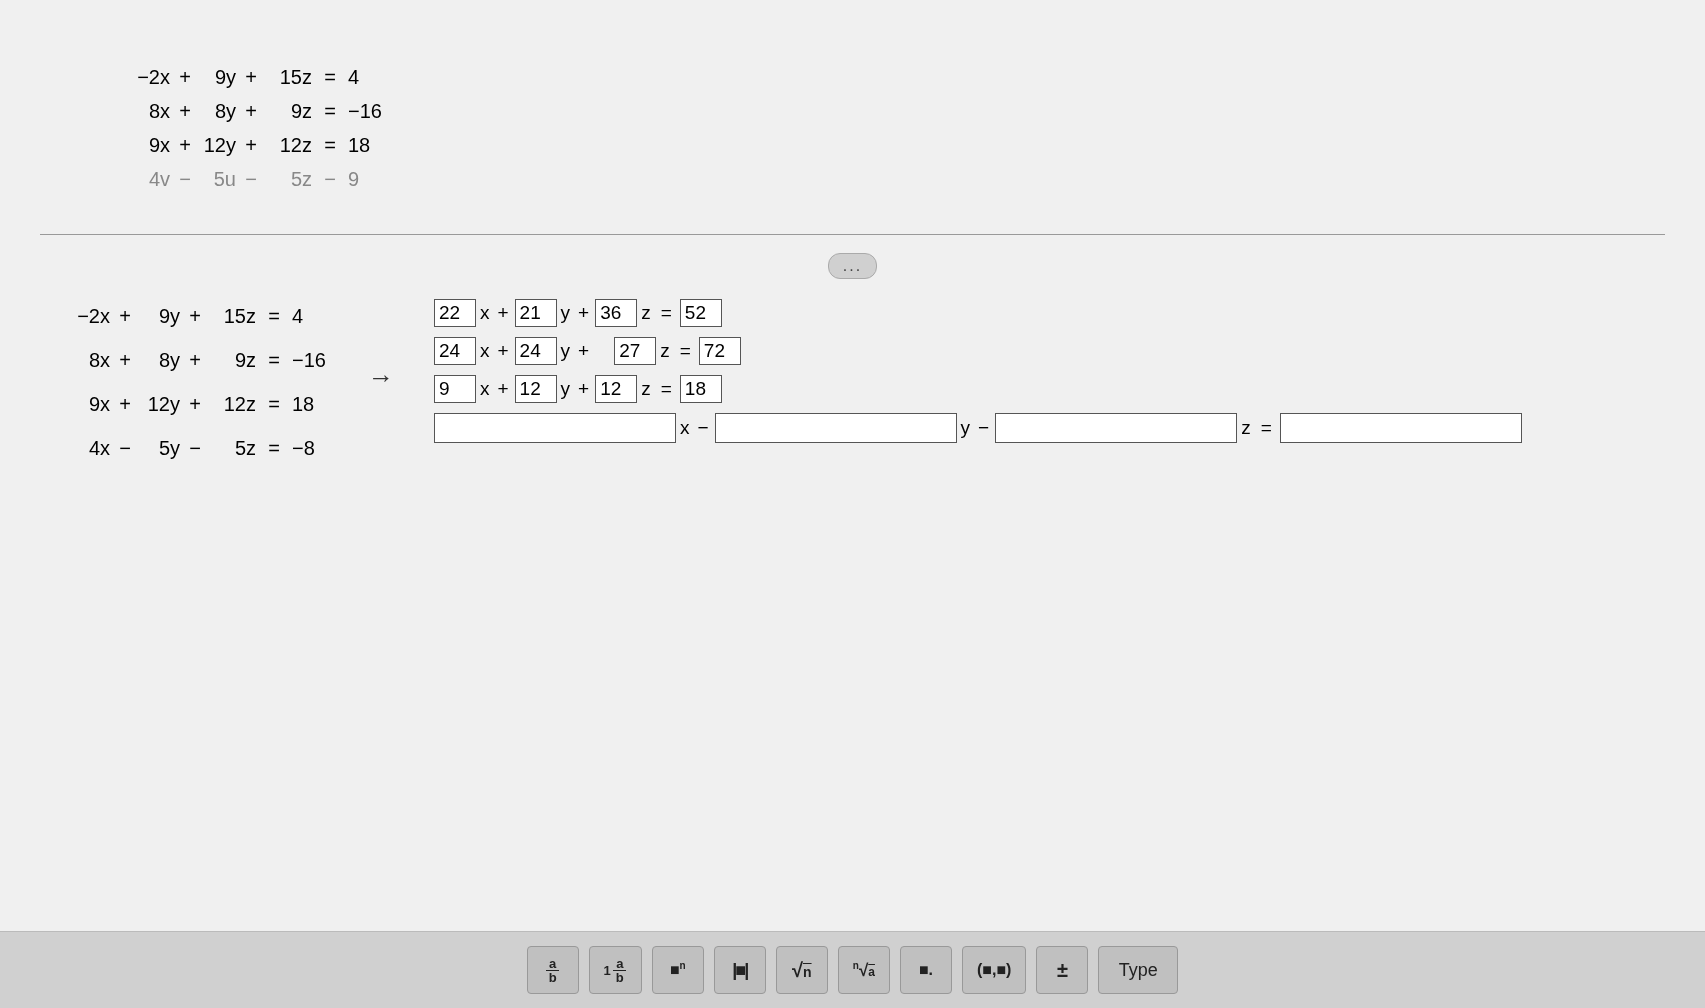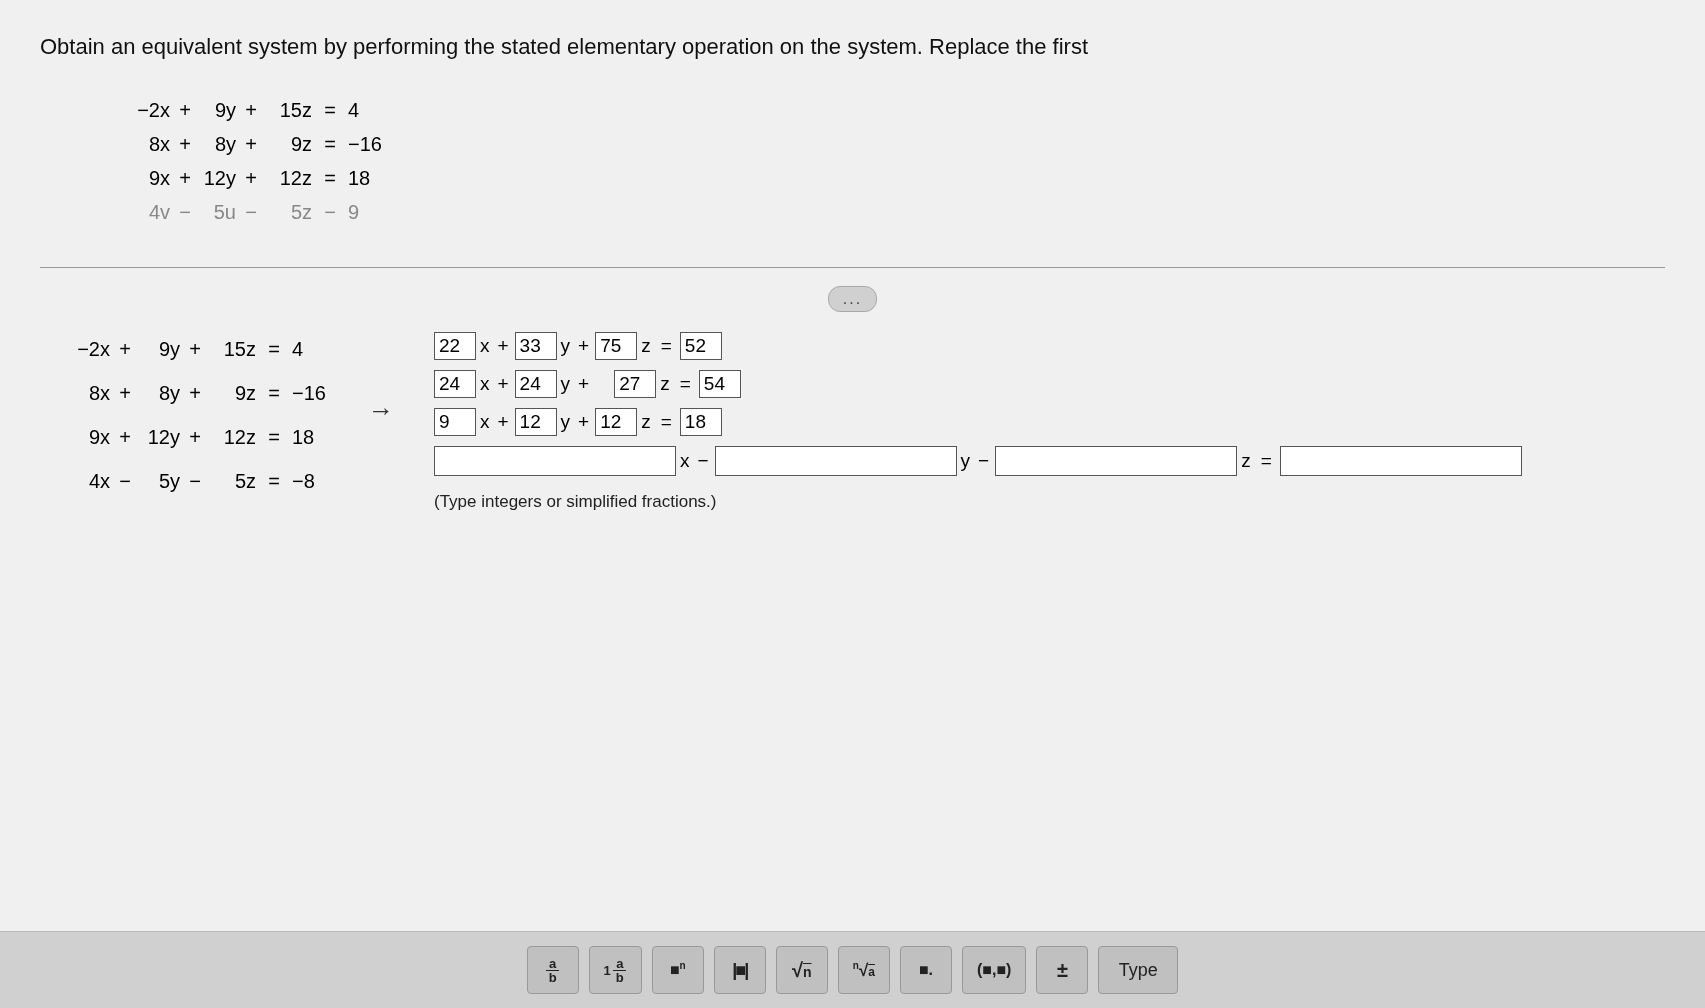--- a/index.html
+++ b/index.html
@@ -166,21 +166,20 @@
       white-space: nowrap;
     }
     .t { display: inline-block; }
   </style>
 </head>
 <body>
 
 <div class="main-content">
 
   <div class="problem-text">
-    <div>Obtain an equivalent system by performing the stated elementary operation on the system. Replace the first</div>
   </div>
 
   <div class="system-original">
     <div class="orig-eq">
       <span class="t" style="min-width:50px; text-align:right;">−2x</span>
       <span class="t" style="min-width:30px; text-align:center;">+</span>
       <span class="t" style="min-width:36px; text-align:right;">9y</span>
       <span class="t" style="min-width:30px; text-align:center;">+</span>
       <span class="t" style="min-width:46px; text-align:right;">15z</span>
       <span class="t" style="min-width:36px; text-align:center;">=</span>
@@ -265,40 +264,40 @@
     <div class="arrow-col">
       <span>→</span>
     </div>
 
     <div class="right-system">
 
       <div class="eq-row">
         <span class="input-box" style="min-width:42px;">22</span>
         <span style="margin:0 2px;">x</span>
         <span style="margin:0 4px;">+</span>
-        <span class="input-box" style="min-width:42px;">33</span>
+        <span class="input-box" style="min-width:42px;">21</span>
         <span style="margin:0 2px;">y</span>
         <span style="margin:0 4px;">+</span>
-        <span class="input-box" style="min-width:42px;">75</span>
+        <span class="input-box" style="min-width:42px;">36</span>
         <span style="margin:0 2px;">z</span>
         <span style="margin:0 6px;">=</span>
         <span class="input-box" style="min-width:42px;">52</span>
       </div>
 
       <div class="eq-row">
         <span class="input-box" style="min-width:42px;">24</span>
         <span style="margin:0 2px;">x</span>
         <span style="margin:0 4px;">+</span>
         <span class="input-box" style="min-width:42px;">24</span>
         <span style="margin:0 2px;">y</span>
         <span style="margin:0 4px;">+</span>
         <span class="input-box" style="min-width:42px;margin-left:19px;">27</span>
         <span style="margin:0 2px;">z</span>
         <span style="margin:0 6px;">=</span>
-        <span class="input-box" style="min-width:42px;">54</span>
+        <span class="input-box" style="min-width:42px;">72</span>
       </div>
 
       <div class="eq-row">
         <span class="input-box" style="min-width:42px;">9</span>
         <span style="margin:0 2px;">x</span>
         <span style="margin:0 4px;">+</span>
         <span class="input-box" style="min-width:42px;">12</span>
         <span style="margin:0 2px;">y</span>
         <span style="margin:0 4px;">+</span>
         <span class="input-box" style="min-width:42px;">12</span>
@@ -313,21 +312,20 @@
         <span style="margin:0 4px;">−</span>
         <input type="text" class="input-box editable" style="min-width: 42px; font-size: 18px; border: 1.5px solid rgb(85, 85, 85);">
         <span style="margin:0 2px;">y</span>
         <span style="margin:0 4px;">−</span>
         <input type="text" class="input-box editable" style="min-width: 42px; font-size: 18px; border: 1.5px solid rgb(85, 85, 85);">
         <span style="margin:0 2px;">z</span>
         <span style="margin:0 6px;">=</span>
         <input type="text" class="input-box editable" style="min-width: 42px; font-size: 18px; border: 1.5px solid rgb(85, 85, 85);">
       </div>
 
-      <div class="hint-text">(Type integers or simplified fractions.)</div>
     </div>
   </div>
 </div>
 
 <div class="toolbar">
 
   <button class="toolbar-btn" title="Fraction">
     <span class="frac-icon">
       <span class="frac-top">a</span>
       <span class="frac-bot">b</span>

